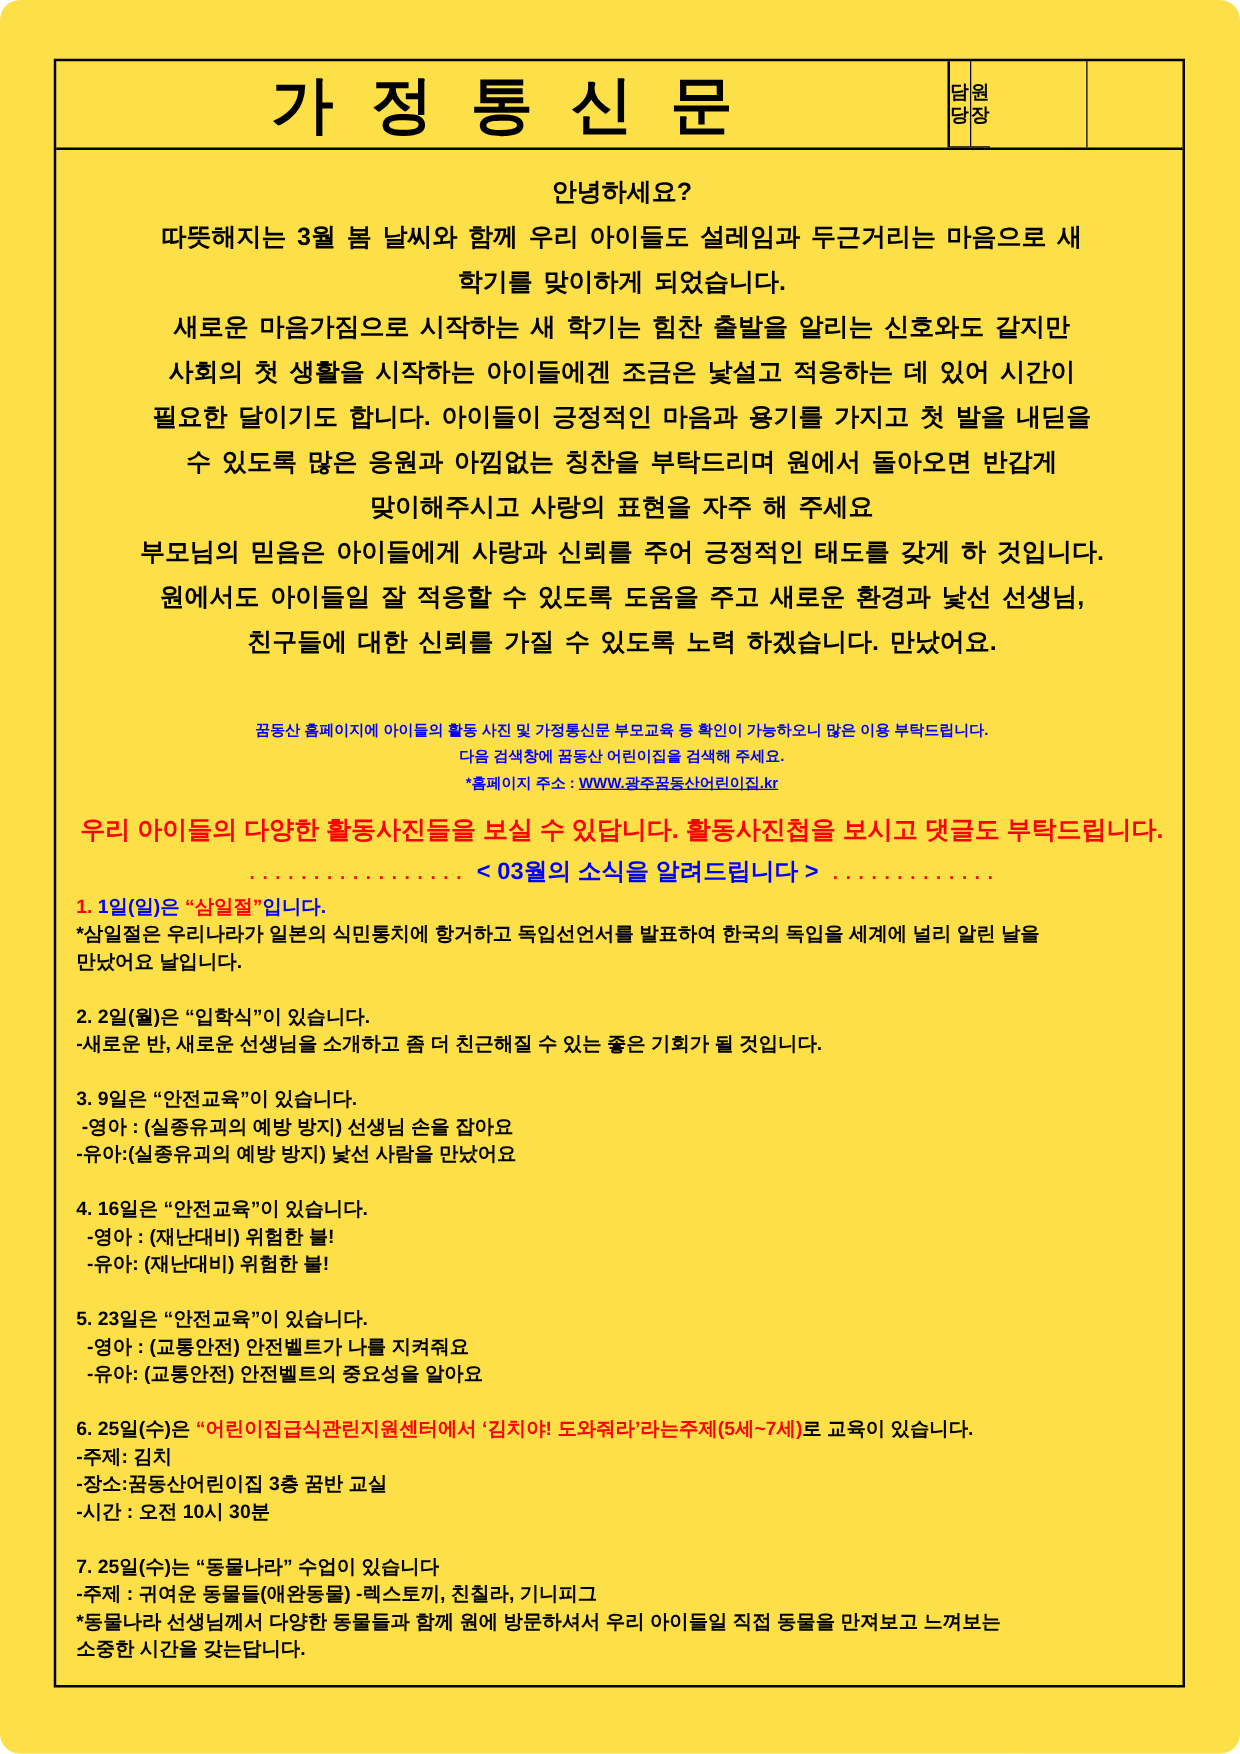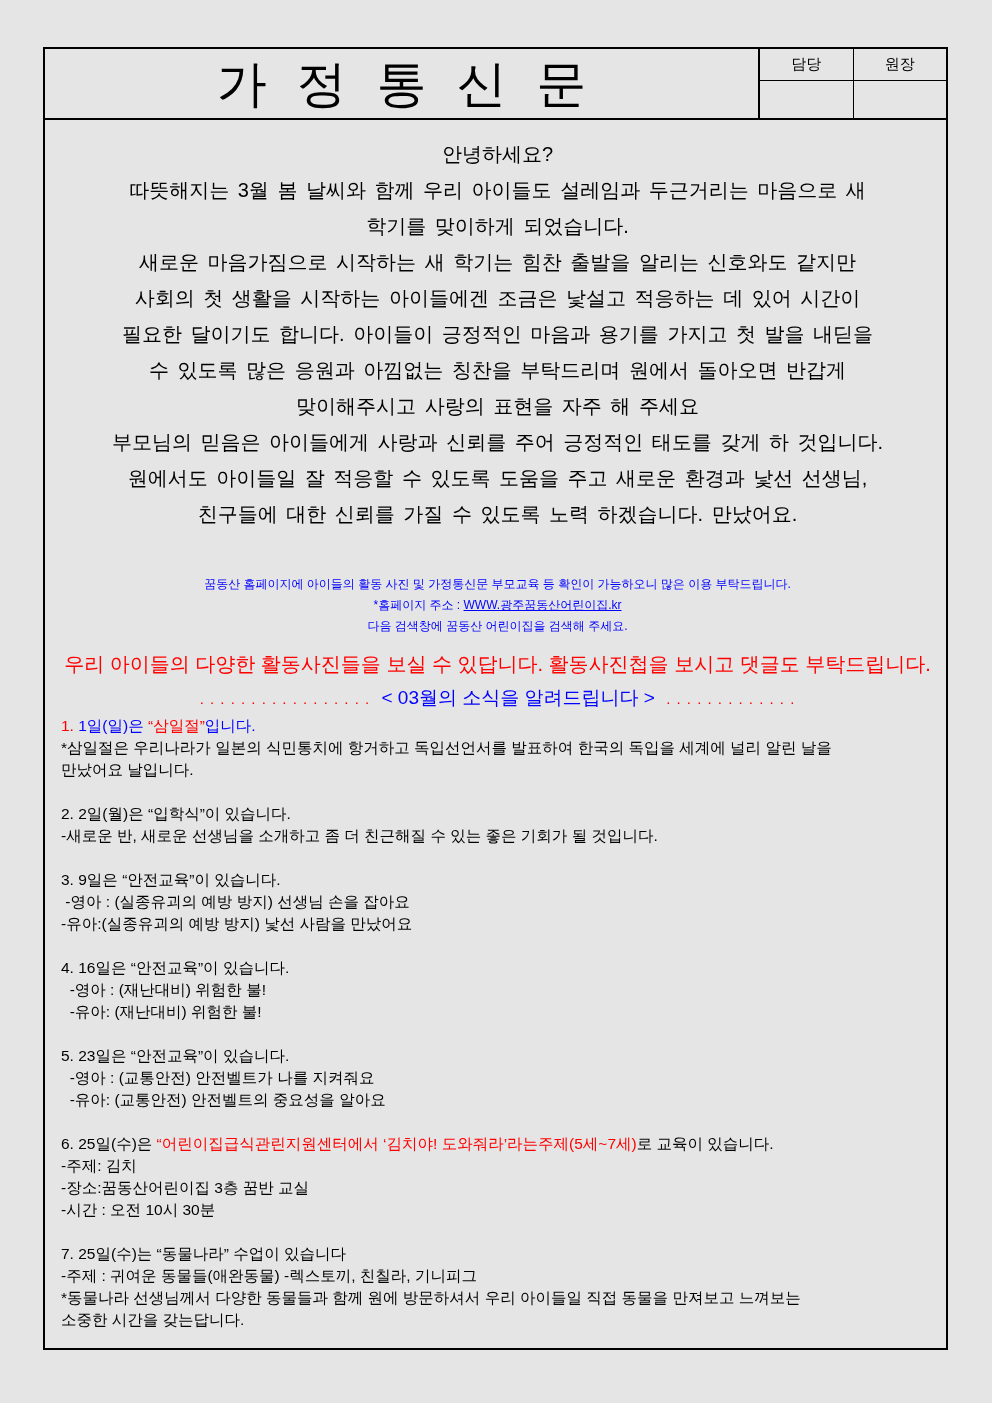--- a/index.html
+++ b/index.html
@@ -1,27 +1,28 @@
 <!DOCTYPE html>
 <html style="--blue: #0000FF; --red: #FF0000;"><head>
 <meta charset="utf-8">
 <style>
   * { margin:0; padding:0; box-sizing:border-box; }
   html,body { background:#ffffff; }
   .page {
-    position:relative; width:992px; height:1403px; background:#e5e5e5;
-    font-family:"Liberation Sans","DejaVu Sans",sans-serif; font-weight:normal; color:#000;
+    position:relative; width:992px; height:1403px; background:#fde047;
+    font-family:"Liberation Sans","DejaVu Sans",sans-serif; font-weight:bold; color:#000;
     overflow:hidden;
+    border-radius:16px;
   }
   .doc { position:absolute; left:43px; top:47px; width:905px; height:1303px; border:2px solid #000; }
   
   .doc-header { display:flex; height:69px; }
   .title-cell { flex:1; display:flex; align-items:center; justify-content:center; overflow:hidden; }
   .doc-title { font-size:50px; letter-spacing:8px; white-space:nowrap; line-height:1; padding-left:8px; }
-  .sign-table { width:188px; border-left:2px solid #000; display:flex; flex-direction:column; }
+  .sign-table { width:188px; border-left:2px solid #000; display:flex; flex-direction:row; }
   .sign-row { display:flex; flex:0 0 32px; border-bottom:1px solid #000; }
   .sign-row.empty { flex:1; border-bottom:none; }
   .sign-cell { flex:1; display:flex; align-items:center; justify-content:center;
     font-family:"Liberation Serif","DejaVu Serif",serif; font-size:15px; }
   .sign-cell.first { border-right:1px solid #000; }
   
   .doc-body { border-top:2px solid #000; height:1230px; padding:16px 12px 0 16px; }
   .greeting { text-align:center; font-size:20px; line-height:36px; word-spacing:3px; }
   .notice-blue { margin-top:42px; text-align:center; color:var(--blue); font-size:12px; line-height:21px; }
   .underline { text-decoration:underline; }
@@ -70,24 +71,24 @@
         <div class="greeting-line">필요한 달이기도 합니다. 아이들이 긍정적인 마음과 용기를 가지고 첫 발을 내딛을</div>
         <div class="greeting-line">수 있도록 많은 응원과 아낌없는 칭찬을 부탁드리며 원에서 돌아오면 반갑게</div>
         <div class="greeting-line">맞이해주시고 사랑의 표현을 자주 해 주세요</div>
         <div class="greeting-line">부모님의 믿음은 아이들에게 사랑과 신뢰를 주어 긍정적인 태도를 갖게 하 것입니다.</div>
         <div class="greeting-line">원에서도 아이들일 잘 적응할 수 있도록 도움을 주고 새로운 환경과 낯선 선생님,</div>
         <div class="greeting-line">친구들에 대한 신뢰를 가질 수 있도록 노력 하겠습니다. 만났어요.</div>
       </div>
 
       <div class="notice-blue">
         <div>꿈동산 홈페이지에 아이들의 활동 사진 및 가정통신문 부모교육 등 확인이 가능하오니 많은 이용 부탁드립니다.</div>
+        <div>다음 검색창에 꿈동산 어린이집을 검색해 주세요.</div>
         <div>
           <span>*홈페이지 주소 : </span><span class="underline">WWW.광주꿈동산어린이집.kr</span>
         </div>
-        <div>다음 검색창에 꿈동산 어린이집을 검색해 주세요.</div>
       </div>
 
       <div class="notice-red">우리 아이들의 다양한 활동사진들을 보실 수 있답니다. 활동사진첩을 보시고 댓글도 부탁드립니다.</div>
 
       <div class="section-heading">
         <span class="dots">. . . . . . . . . . . . . . . . .</span>
         <span class="heading-title">&lt; 03월의 소식을 알려드립니다 &gt;</span>
         <span class="dots">. . . . . . . . . . . . .</span>
       </div>
 

